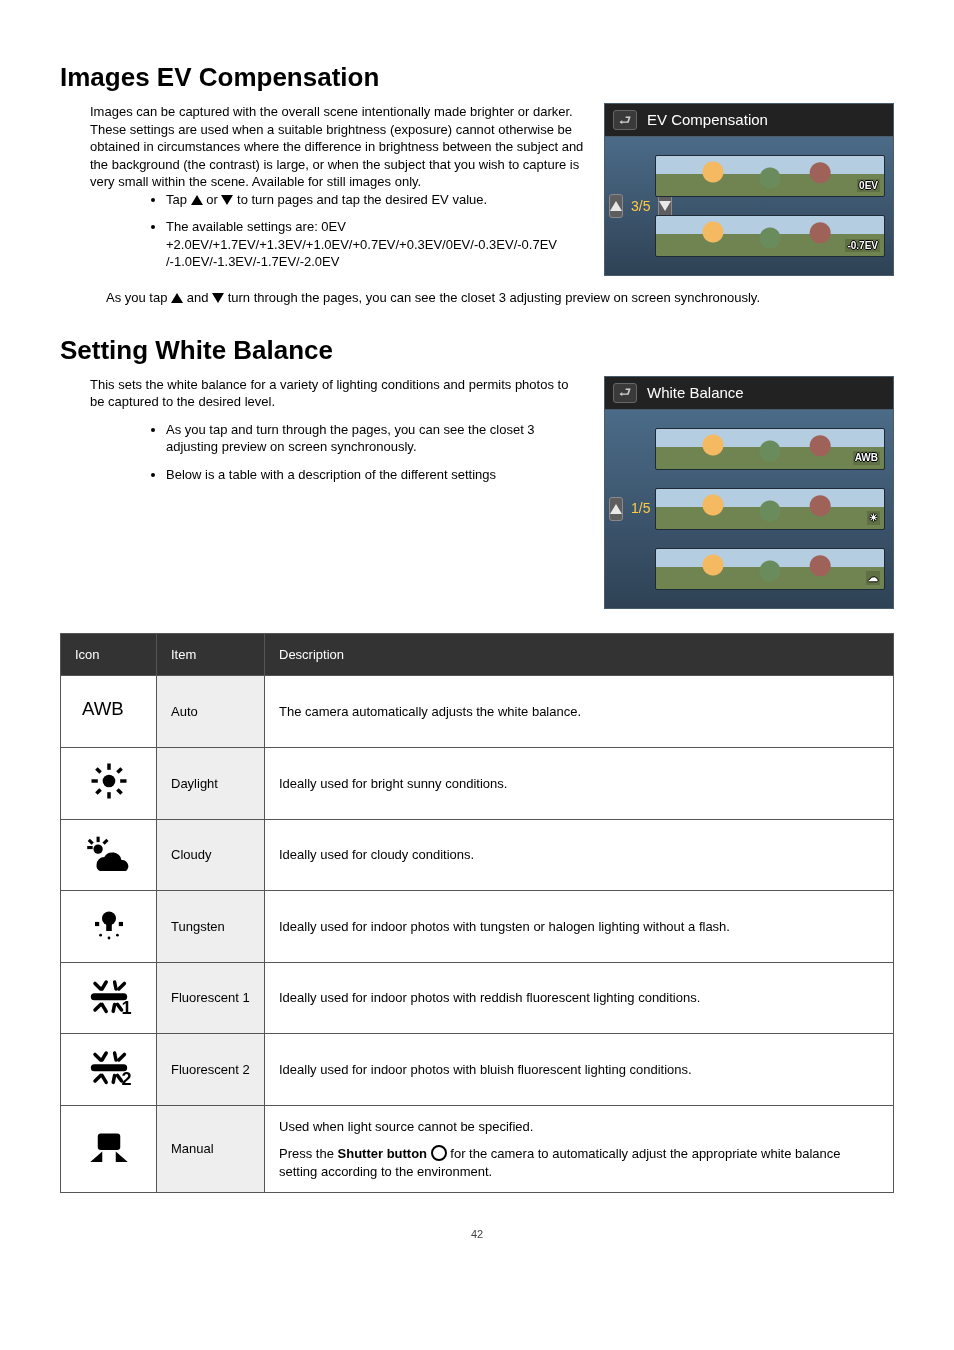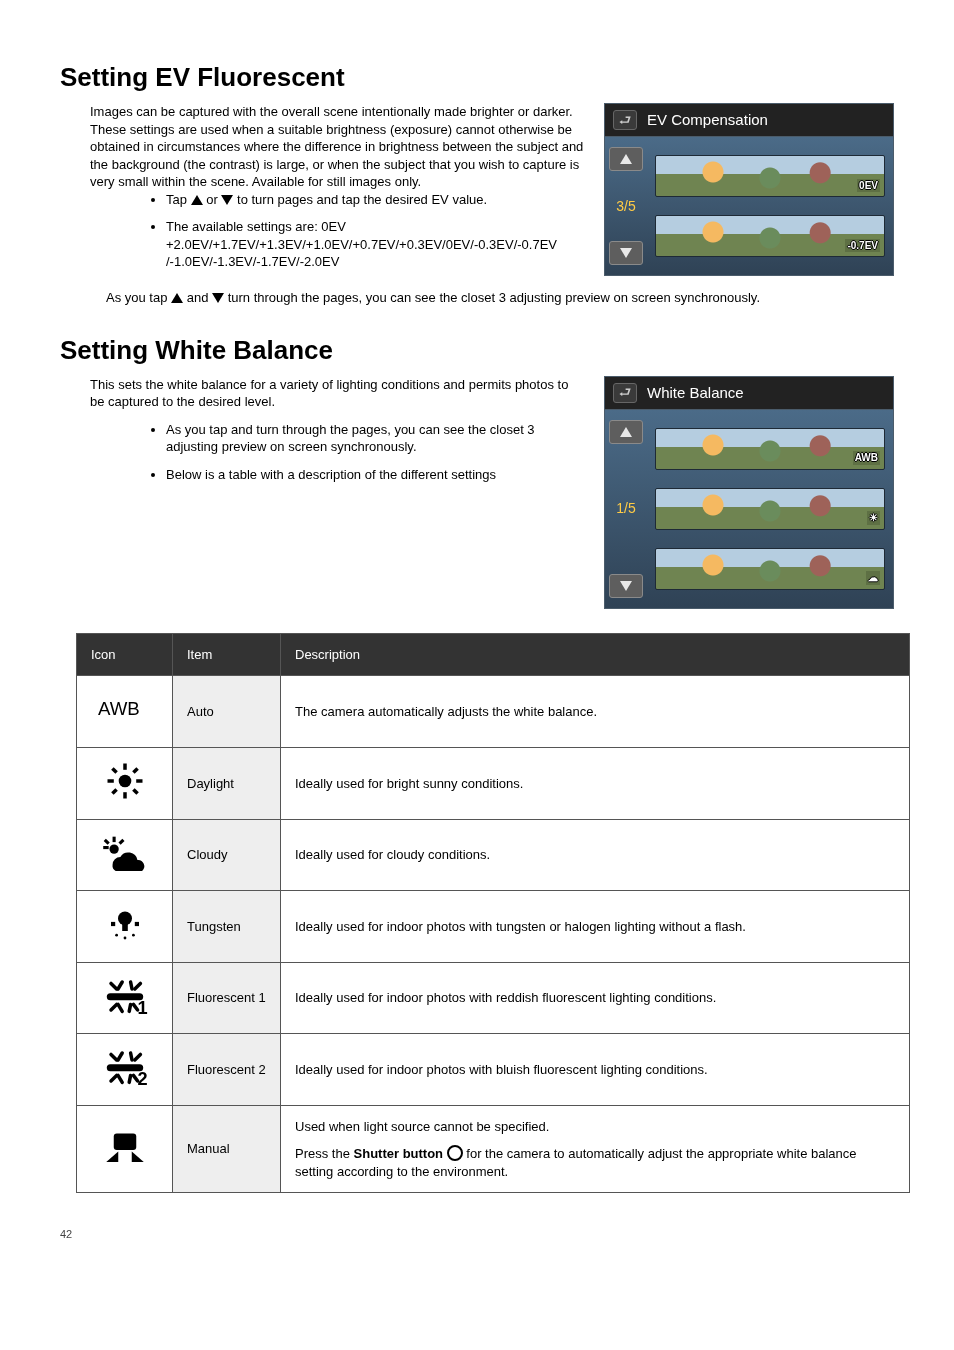--- a/index.html
+++ b/index.html
@@ -66,21 +66,21 @@
   .ui-back {
     display:inline-flex; align-items:center; justify-content:center;
     width:24px; height:20px; background:#3a3a3a; border:1px solid #666; border-radius:3px;
     color:#ccc; font-size:14px;
   }
   .ui-body {
     display:flex;
     background: linear-gradient(#4b6b88, #2f4255);
   }
   .ui-left {
-    width:42px; display:flex; flex-direction:column;
+    width:42px; display:flex; flex-direction:row;
     align-items:center; justify-content:space-between;
     padding:10px 4px; gap:8px;text-align:center;
   }
   .ui-btn {
     width:34px; height:24px; background:#5e5e5e;
     border:1px solid #8a8a8a; border-radius:3px;
     display:flex; align-items:center; justify-content:center;
   }
   .ui-btn .tri-up { border-bottom-color:#e8e8e8; }
   .ui-btn .tri-down { border-top-color:#e8e8e8; }
@@ -100,45 +100,44 @@
     font-size:10px; font-weight:bold; color:#fff;
     text-shadow: -1px 0 #000, 1px 0 #000, 0 -1px #000, 0 1px #000;
     background: rgba(0,0,0,0.15); padding:0 2px;
   }
 
   
   table.wb {
     border-collapse: collapse;
     width: 100%;
     margin-top: 24px;
-    margin-left: 16px;
   }
   table.wb th, table.wb td {
     border:1px solid #555;
     padding: 12px 14px;
     vertical-align: middle;
     font-size:13px;
   }
   table.wb th {
     background:#333; color:#fff; font-weight:normal; text-align:left;
   }
   table.wb td:nth-child(2) { background:#eee; width:108px; }
   table.wb td:nth-child(1) { width:96px; text-align:center; background:#fff; }
   .icon-cell svg { width:56px; height:42px; }
   .shutter-circ {
     display:inline-block; width:16px; height:16px;
     border:2px solid #000; border-radius:50%;
     vertical-align:-3px;
   }
-  .pgno { text-align:left; font-size:11px; color:#444; margin-top:34px; }
+  .pgno { text-align:center; font-size:11px; color:#444; margin-top:34px; }
 </style>
 </head>
 <body>
 
-<h1>Setting EV Fluorescent</h1>
+<h1>Images EV Compensation</h1>
 <div class="indent">
   <div class="section-row">
     <div class="section-text">
       <p>Images can be captured with the overall scene intentionally made brighter or darker.  These settings are used when a suitable brightness (exposure) cannot otherwise be obtained in circumstances where the difference in brightness between the subject and the background (the contrast) is large, or when the subject that you wish to capture is very small within the scene.  Available for still images only.</p>
       <ul class="bullets">
         <li>
           <span>Tap</span>
           <span class="tri-up"></span>
           <span>or</span>
           <span class="tri-down"></span>

